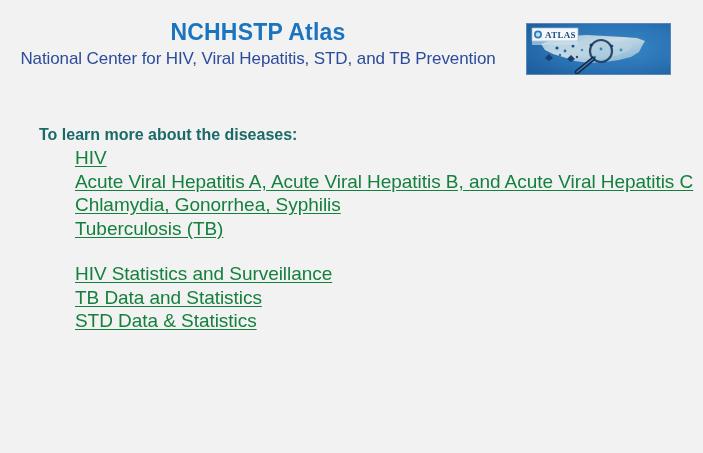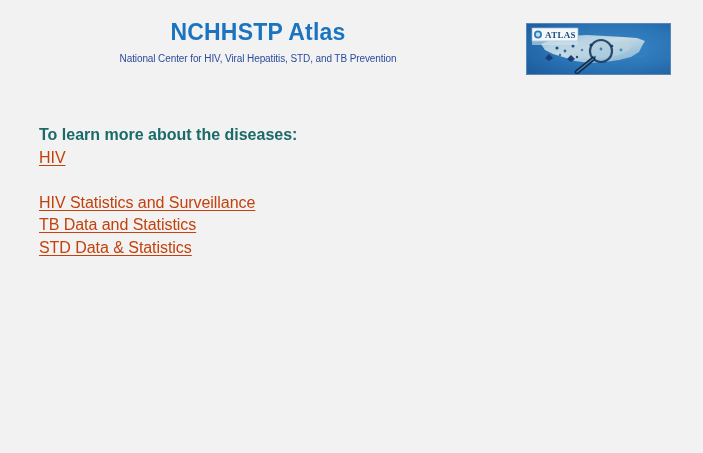--- a/index.html
+++ b/index.html
@@ -43,21 +43,21 @@
     font-size: 23px;
     font-weight: bold;
     color: #1a74bf;
     letter-spacing: 0.2px;
     line-height: 28px;
     margin: 0;
     padding: 0;
   }
 
   .app-subtitle {
-    font-size: 10px;
+    font-size: 17px;
     font-weight: normal;
     color: #2c4b9b;
     line-height: 20px;
     margin: 0;
     padding: 0;
     margin-top: 3px;
     letter-spacing: -0.1px;
   }
 
   
@@ -93,27 +93,28 @@
     white-space: nowrap;
   }
 
   .link-row {
     display: block;
     line-height: 22.5px;
     white-space: nowrap;
   }
 
   .atlas-link {
-    font-size: 16px;
-    color: #c2410c;
+    font-size: 19px;
+    color: #15803d;
     text-decoration: underline;
     text-underline-offset: 2px;
     cursor: pointer;
     line-height: 22.5px;
     letter-spacing: -0.05px;
+    margin-left: 36px;
   }
 
   .gap-block { height: 22px; }
   .gap-block-small { height: 20px; }
 </style>
 </head>
 <body>
 
 <div class="page">
 
@@ -179,20 +180,29 @@
   </div>
 
   <div class="content">
 
     <div class="section">
       <div class="section-heading">To learn more about the diseases:</div>
 
       <div class="link-row">
         <a class="atlas-link">HIV</a>
       </div>
+      <div class="link-row">
+        <a class="atlas-link">Acute Viral Hepatitis A, Acute Viral Hepatitis B, and Acute Viral Hepatitis C</a>
+      </div>
+      <div class="link-row">
+        <a class="atlas-link">Chlamydia, Gonorrhea, Syphilis</a>
+      </div>
+      <div class="link-row">
+        <a class="atlas-link">Tuberculosis (TB)</a>
+      </div>
     </div>
 
     <div class="gap-block"></div>
 
     <div class="section">
 
       <div class="link-row">
         <a class="atlas-link">HIV Statistics and Surveillance</a>
       </div>
       <div class="link-row">

